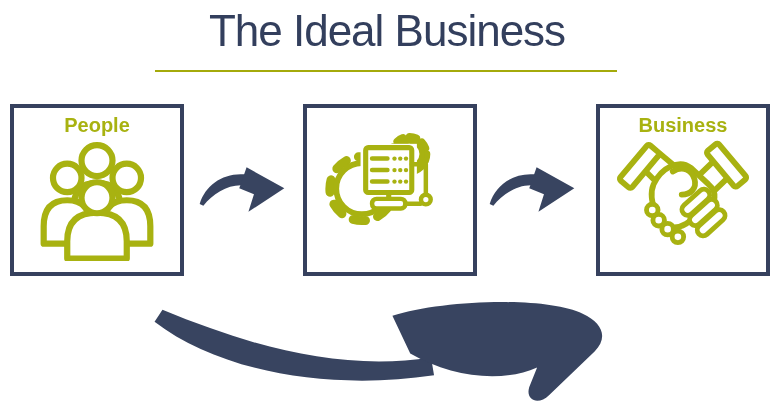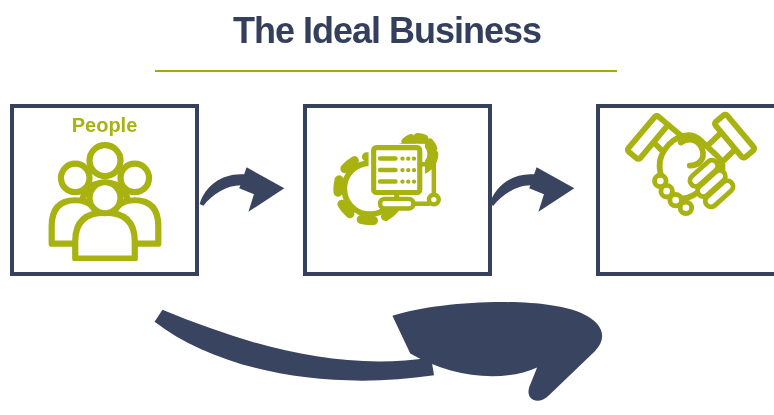--- a/index.html
+++ b/index.html
@@ -10,29 +10,29 @@
     --underline:#A4AA0B;
     --bg:#FFFFFF;
   }
   html,body{margin:0;padding:0;background:var(--bg);}
   .stage{
     position:relative;width:774px;height:415px;background:var(--bg);
     font-family:"Liberation Sans","DejaVu Sans",sans-serif;overflow:hidden;
   }
   .title{
     position:absolute;top:0;left:0;width:774px;text-align:center;
-    font-size:36px;line-height:62px;font-weight:700;letter-spacing:-1px;
+    font-size:44px;line-height:62px;font-weight:400;letter-spacing:-1px;
     color:var(--navy-title);margin:0;
   }
   .title-rule{
     position:absolute;left:155px;top:70px;width:462px;height:2px;
     background:var(--underline);
   }
   .step-box{
-    position:absolute;top:104px;width:189px;height:172px;
+    position:absolute;top:104px;width:174px;height:172px;
     border:4px solid var(--box-border);background:#fff;box-sizing:border-box;
     text-align:center;
   }
   .box-people{left:10px;}
   .box-systems{left:303px;}
   .box-business{left:596px;}
   .box-label{
     margin-top:6px;font-size:20px;font-weight:700;color:var(--green);
   }
   .box-icon{display:block;margin:0 auto;color:var(--green);}
@@ -96,20 +96,21 @@
       <path class="green-line" stroke-width="4" d="M49,66 V71"></path>
       <rect class="green-fill-white" x="36" y="71" width="26" height="7.5" rx="3.5" stroke-width="3.5"></rect>
 
       <path class="green-line" stroke-width="3.5" d="M67,44 H78 V67.5"></path>
       <path class="green-line" stroke-width="3.5" d="M62,74.8 H74"></path>
       <circle class="green-fill-white" cx="78" cy="71.5" r="3.8" stroke-width="3.5"></circle>
     </svg>
   </div>
 
   <div class="step-box box-business">
+    <div class="box-label">Business</div>
     <svg class="box-icon" width="138" height="128" viewBox="0 0 100 100">
       <g stroke-width="4.5">
 
         <path class="green-fill-white" d="M20,26 L32,13 L57,34 L43,49 Z"></path>
         <path class="green-fill-white" d="M79,14 L90,27 L63,53 L51,41 Z"></path>
 
         <rect class="green-fill-white" x="-18" y="-6" width="36" height="12" rx="2" transform="translate(16 23) rotate(-50)"></rect>
         <rect class="green-fill-white" x="-18" y="-6" width="36" height="12" rx="2" transform="translate(84 22) rotate(50)"></rect>
 
         <path class="green-fill-white" d="M27,37 C33,24 47,17 56,24 L70,37 C77,43 76,52 68,57 L52,68 C42,74 31,69 28,59 C26,51 24,44 27,37 Z"></path>

